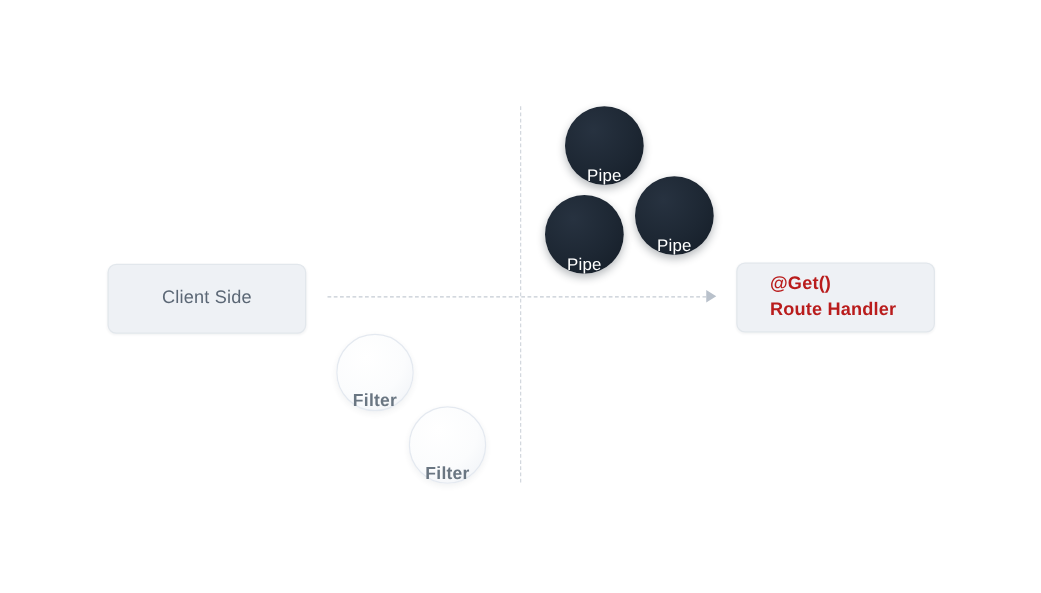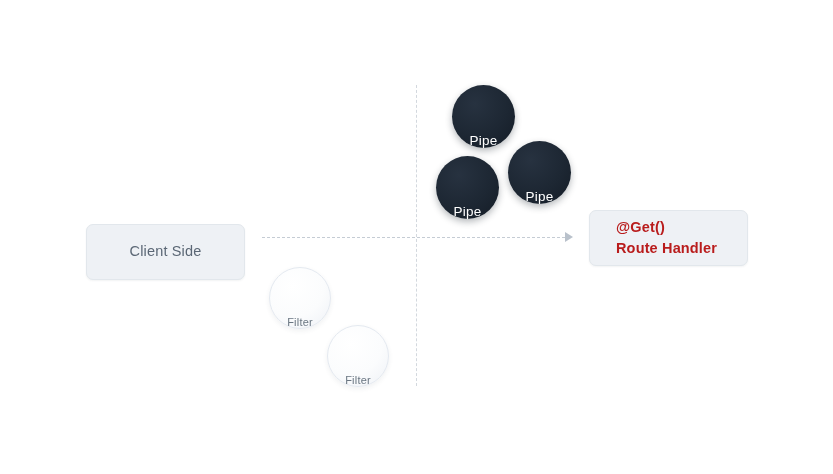--- a/index.html
+++ b/index.html
@@ -26,21 +26,21 @@
     background: #eef1f5;
     border: 1px solid #e2e7ec;
     border-radius: 7px;
     box-shadow: 0 1px 2px rgba(30,45,65,0.06);
     display: flex;
     flex-direction: column;
     justify-content: center;
   }
   #client-box {
     left: 86px;
-    top: 224px;
+    top: 211px;
     align-items: center;
   }
   #handler-box {
     left: 589px;
     top: 210px;
     align-items: flex-start;
     padding-left: 26px;
   }
   .box-label {
     font-size: 14.5px;
@@ -108,23 +108,23 @@
     letter-spacing: 0.2px;
   }
   .filter-circle {
     width: 62px;
     height: 62px;
     background: radial-gradient(circle at 38% 30%, #ffffff 0%, #fbfcfd 55%, #eef1f6 100%);
     border: 1px solid #e4e9f0;
     box-shadow: 0 2px 5px rgba(40,55,75,0.07);
   }
   .filter-circle .circle-label {
-    font-size: 11px;
+    font-size: 14px;
     color: #6a7682;
-    font-weight: 400;
+    font-weight: 700;
     letter-spacing: 0.2px;
   }
 
   #pipe-top    { left: 452px; top: 85px;  }
   #pipe-left   { left: 436px; top: 156px; }
   #pipe-right  { left: 508px; top: 141px; }
   #filter-upper{ left: 269px; top: 267px; }
   #filter-lower{ left: 327px; top: 325px; }
 </style>
 </head>

